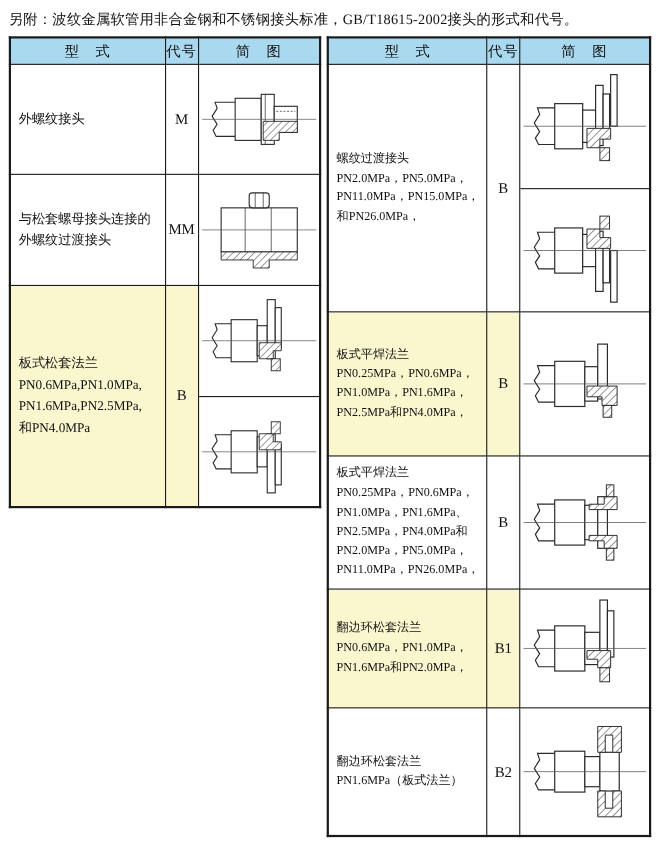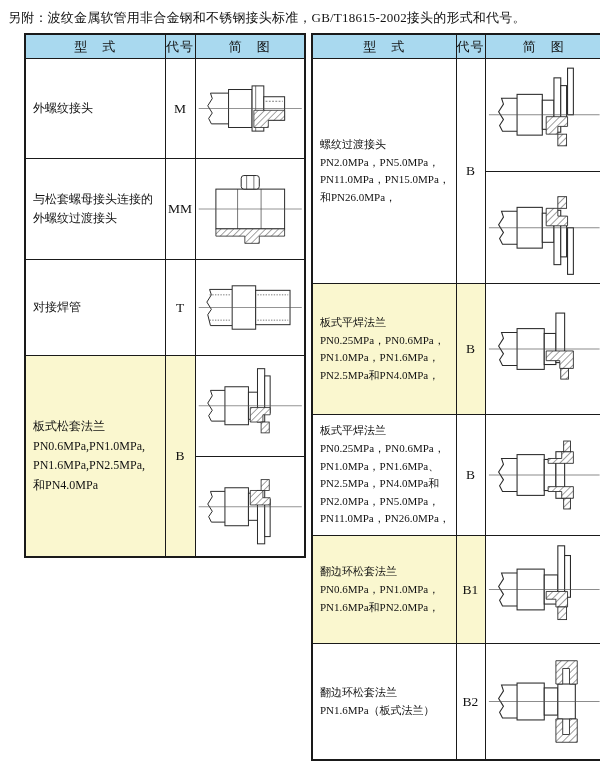--- a/index.html
+++ b/index.html
@@ -5,21 +5,21 @@
   html,body{margin:0;padding:0;}
   body{
     width:600px;height:768px;background:#ffffff;color:#111;
     font-family:"Liberation Serif","DejaVu Serif",serif;
     overflow:hidden;
   }
   .title{
     font-weight:normal;font-size:13px;line-height:1.25;
     margin:10px 6px 7px 8px;letter-spacing:.2px;white-space:nowrap;
   }
-  .tables{display:flex;gap:5px;padding:0 4px 0 24px;align-items:flex-start;}
+  .tables{display:flex;gap:5px;padding:0 4px 0 8px;align-items:flex-start;}
   table{border-collapse:collapse;table-layout:fixed;border:2px solid #1a1a1a;background:#fff;}
   td,th{border:1px solid #1a1a1a;padding:0;vertical-align:middle;}
   th{
     background:#a9d9ef;font-size:13px;font-weight:normal;height:23px;
     text-align:center;letter-spacing:1px;
   }
   td.type{
     font-size:12px;line-height:1.62;white-space:pre-line;
     padding:4px 4px 4px 7px;text-align:left;
   }
@@ -90,44 +90,20 @@
                     <line x1="0" y1="0" x2="0" y2="5" stroke="#666" stroke-width="1.3"></line>
                   </pattern>
                 </defs>
                 <rect x="22" y="28" width="76" height="44" fill="#fff" stroke="#2a2a2a" stroke-width="1.1"></rect>
                 <line x1="46" y1="28" x2="46" y2="72" stroke="#2a2a2a" stroke-width="0.7"></line>
                 <line x1="72" y1="28" x2="72" y2="72" stroke="#2a2a2a" stroke-width="0.7"></line>
                 <rect x="50" y="13" width="20" height="15" rx="3" fill="#fff" stroke="#2a2a2a" stroke-width="1.1"></rect>
                 <line x1="56" y1="13" x2="56" y2="28" stroke="#2a2a2a" stroke-width="0.7"></line>
                 <line x1="64" y1="13" x2="64" y2="28" stroke="#2a2a2a" stroke-width="0.7"></line>
                 <polygon points="22,72 98,72 98,80 70,80 70,88 54,88 54,80 22,80" fill="url(#h2)" stroke="#2a2a2a" stroke-width="0.9"></polygon>
-                <line x1="3" y1="50" x2="117" y2="50" stroke="#555" stroke-width="0.7"></line>
-              </svg>
-            </div>
-      </td>
-    </tr>
-    <tr>
-      <td class="type">对接焊管</td>
-      <td class="code">T</td>
-      <td class="diag" style="height:95px">
-        <div class="dwrap">
-              <svg viewBox="0 0 120 100" preserveAspectRatio="xMidYMid meet">
-                <defs>
-                  <pattern id="h4" width="5" height="5" patternUnits="userSpaceOnUse" patternTransform="rotate(45)">
-                    <rect width="5" height="5" fill="#fff"></rect>
-                    <line x1="0" y1="0" x2="0" y2="5" stroke="#666" stroke-width="1.3"></line>
-                  </pattern>
-                </defs>
-                <path d="M40,30 L15,30 L17,36 L12,44 L17,52 L13,58 L16,70 L40,70" fill="#fff" stroke="#2a2a2a" stroke-width="1.1"></path>
-                <line x1="15" y1="36" x2="38" y2="36" stroke="#2a2a2a" stroke-width="0.7" stroke-dasharray="1.5,1.5"></line>
-                <line x1="15" y1="64" x2="38" y2="64" stroke="#2a2a2a" stroke-width="0.7" stroke-dasharray="1.5,1.5"></line>
-                <rect x="40" y="26" width="26" height="48" fill="#fff" stroke="#2a2a2a" stroke-width="1.1"></rect>
-                <rect x="66" y="31" width="38" height="38" fill="#fff" stroke="#2a2a2a" stroke-width="1.1"></rect>
-                <line x1="68" y1="36" x2="102" y2="36" stroke="#2a2a2a" stroke-width="0.7" stroke-dasharray="1.5,1.5"></line>
-                <line x1="68" y1="64" x2="102" y2="64" stroke="#2a2a2a" stroke-width="0.7" stroke-dasharray="1.5,1.5"></line>
                 <line x1="3" y1="50" x2="117" y2="50" stroke="#555" stroke-width="0.7"></line>
               </svg>
             </div>
       </td>
     </tr>
     <tr>
       <td class="type hl">板式松套法兰
 PN0.6MPa,PN1.0MPa,
 PN1.6MPa,PN2.5MPa,
 和PN4.0MPa</td>

